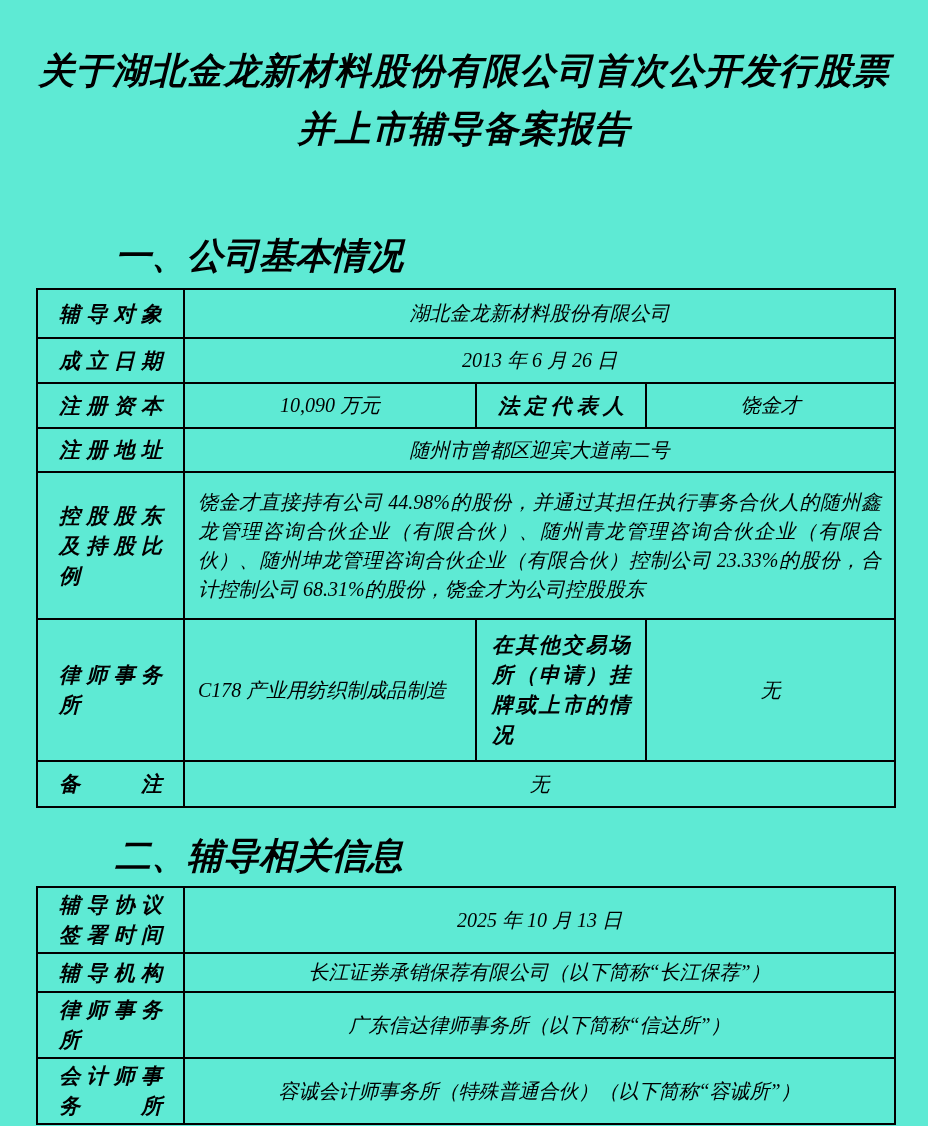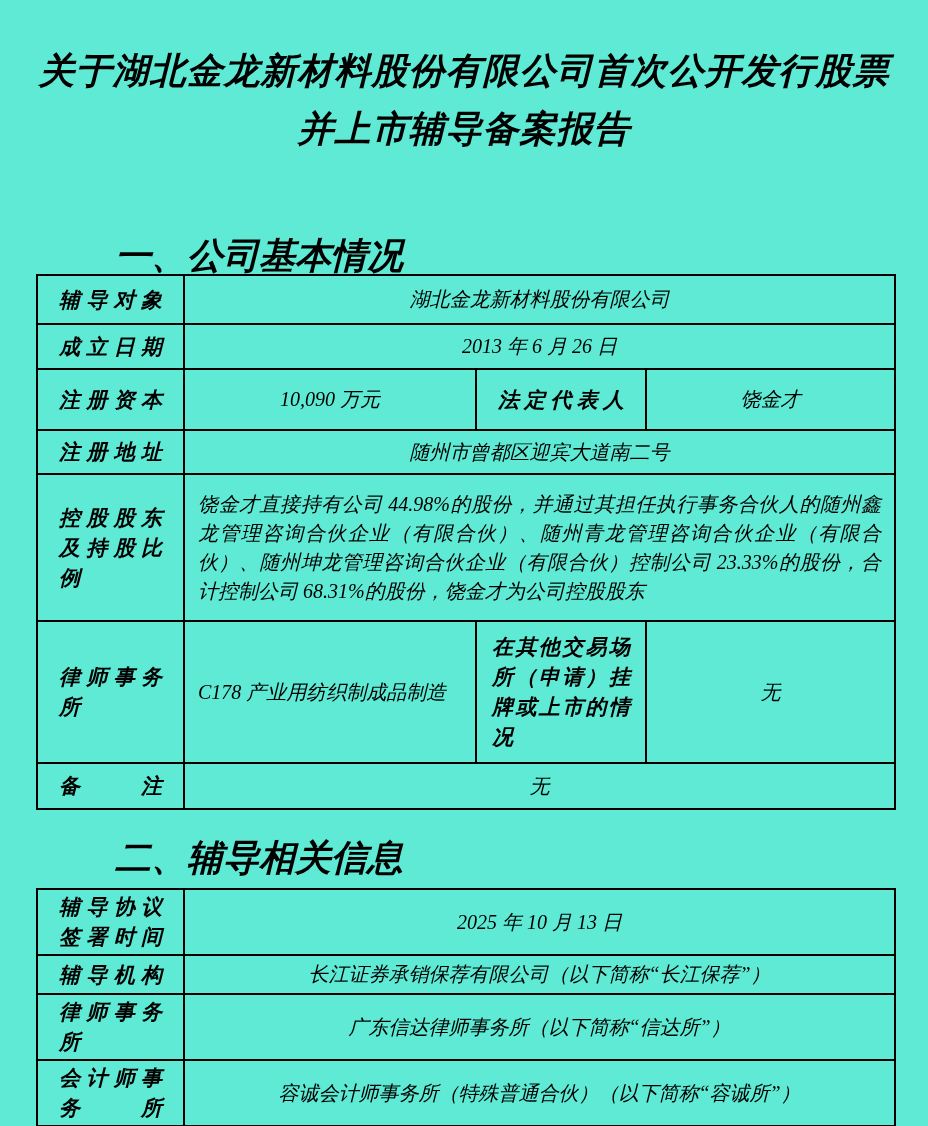--- a/index.html
+++ b/index.html
@@ -33,21 +33,21 @@
     font-weight: 700;
     font-size: 36px;
     line-height: 36px;
     margin: 80px 0 0 115px;
   }
   .section-heading.second { margin-top: 30px; }
   table.info-table {
     border-collapse: collapse;
     table-layout: fixed;
     width: 858px;
-    margin: 0 0 0 36px;
+    margin: 14px 0 0 36px;
   }
   table.info-table.second { margin-top: 12px; }
   td {
     border: 2px solid #000000;
     vertical-align: middle;
     overflow: hidden;
   }
   td.lbl {
     font-weight: 700;
     font-size: 21px;
@@ -92,21 +92,21 @@
     </colgroup>
     <tbody>
         <tr style="height:49px">
       <td class="lbl">辅导对象</td>
       <td class="val" colspan="3">湖北金龙新材料股份有限公司</td>
     </tr>
     <tr style="height:45px">
       <td class="lbl">成立日期</td>
       <td class="val" colspan="3">2013 年 6 月 26 日</td>
     </tr>
-    <tr style="height:61px">
+    <tr style="height:45px">
       <td class="lbl">注册资本</td>
       <td class="val">10,090 万元</td>
       <td class="lbl">法定代表人</td>
       <td class="val">饶金才</td>
     </tr>
     <tr style="height:44px">
       <td class="lbl">注册地址</td>
       <td class="val" colspan="3">随州市曾都区迎宾大道南二号</td>
     </tr>
     <tr style="height:147px">

